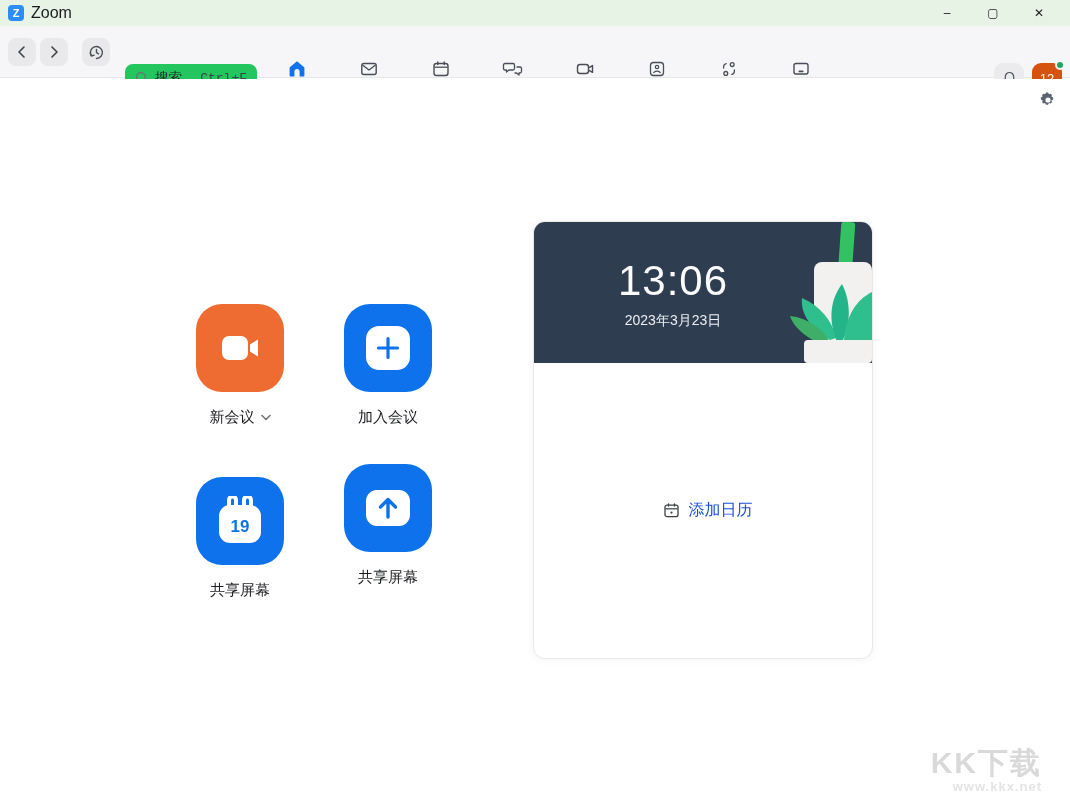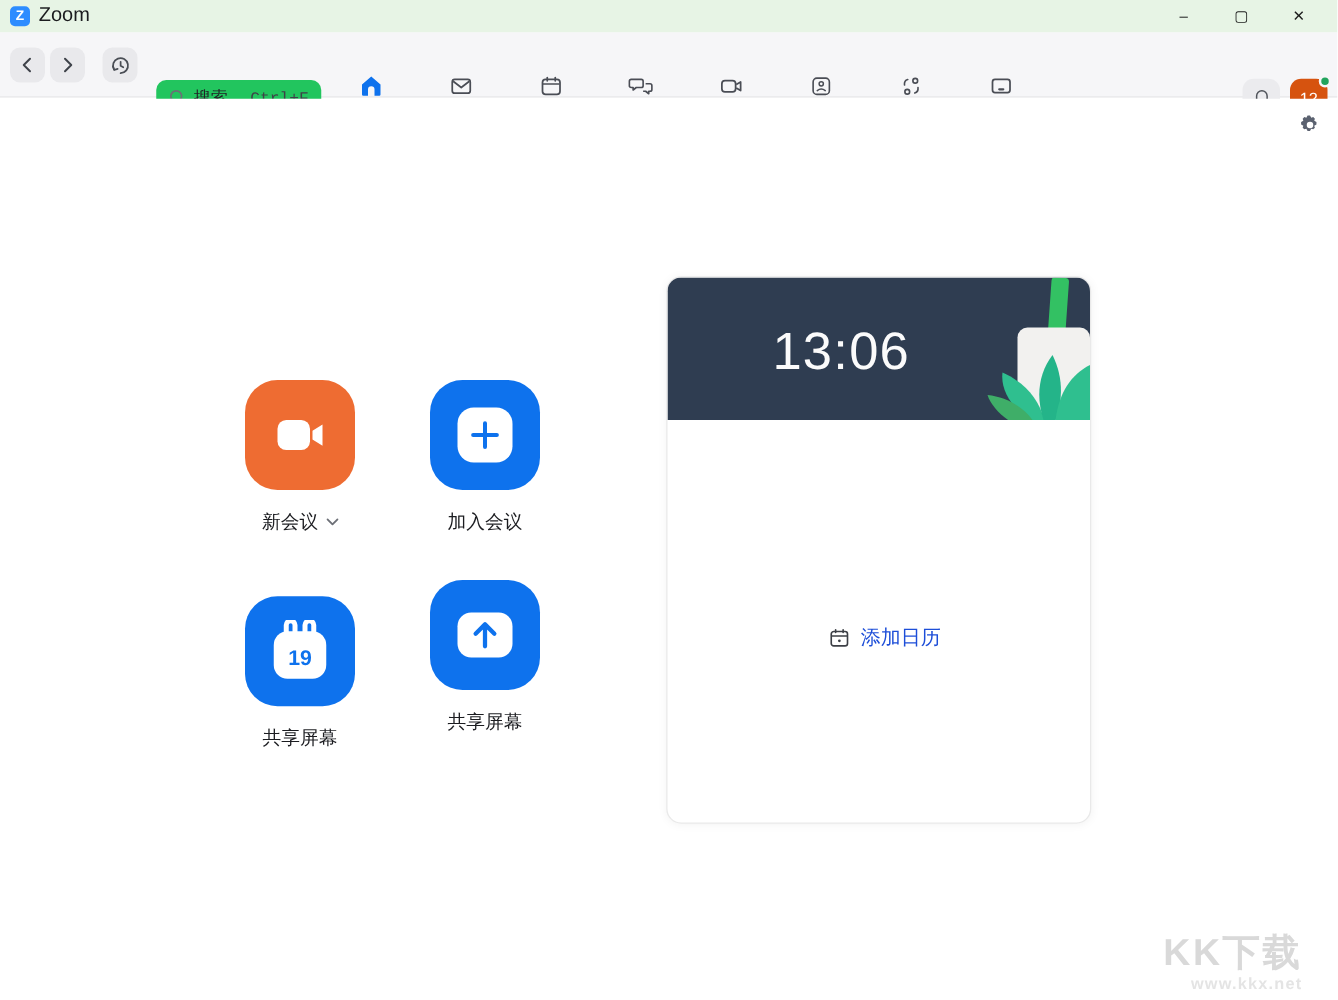--- a/index.html
+++ b/index.html
@@ -41,21 +41,21 @@
   .action .tile { width:88px; height:88px; border-radius:26px; display:flex; align-items:center; justify-content:center; cursor:pointer; }
   .action .a-label { margin-top:16px; font-size:15px; color:#1b1c20; display:flex; align-items:center; }
   .a0 { left:-4px;  top:0; }
   .a1 { left:144px; top:0; }
   .a2 { left:-4px;  top:173px; }
   .a3 { left:144px; top:160px; }
   .chev-down { margin-left:6px; cursor:pointer; display:flex; }
 
   
   .card { position:absolute; left:533px; top:142px; width:340px; height:438px; border:1px solid #e9e9e9; border-radius:12px; background:#fff; box-shadow:0 1px 8px rgba(0,0,0,.05); overflow:hidden; }
-  .card-header { position:relative; width:100%; height:114px; background:#2f3d51; overflow:hidden; }
+  .card-header { position:relative; width:100%; height:141px; background:#2f3d51; overflow:hidden; }
   .clock { position:absolute; left:0; right:60px; top:38px; text-align:center; color:#fbfbfb; }
   .clock .time { font-size:42px; font-weight:300; letter-spacing:1px; line-height:1; }
   .clock .date { font-size:14px; margin-top:10px; color:#eceff3; }
   .plant { position:absolute; right:0; top:0; }
   .add-cal { position:absolute; left:0; width:100%; top:278px; display:flex; align-items:center; justify-content:center; cursor:pointer; }
   .add-cal span { font-size:16px; color:#1d4ed8; margin-left:9px; }
 
   
   .watermark { position:absolute; right:28px; bottom:6px; text-align:right; pointer-events:none; }
   .wm1 { font-size:30px; font-weight:bold; color:#d9d9d9; letter-spacing:2px; line-height:1.1; }
@@ -290,20 +290,21 @@
         <rect x="98" y="0" width="14" height="48" rx="3" fill="#33c163" transform="rotate(4 105 20)"></rect>
         <rect x="72" y="40" width="58" height="101" rx="8" fill="#f2f1ef"></rect>
         <path d="M88 118 C70 108 58 92 60 76 C78 84 90 98 94 116 Z" fill="#2fbf8f"></path>
         <path d="M95 120 C86 98 88 78 100 62 C110 82 108 104 100 120 Z" fill="#24b489"></path>
         <path d="M102 118 C104 94 114 78 130 70 L130 118 Z" fill="#2fbf8f"></path>
         <path d="M82 122 C66 118 52 106 48 94 C66 96 80 106 88 120 Z" fill="#3fae68"></path>
         <rect x="62" y="118" width="68" height="23" rx="4" fill="#f2f1ef"></rect>
       </svg>
       <div class="clock">
         <div class="time">13:06</div>
+        <div class="date">2023年3月23日</div>
       </div>
     </div>
     <div class="add-cal">
       <span>
         <svg width="17" height="17" viewBox="0 0 17 17">
             <rect x="2" y="3.2" width="13" height="11.5" rx="2" fill="none" stroke="#3c3f45" stroke-width="1.3"></rect>
             <path d="M2.4 6.8 H14.6" stroke="#3c3f45" stroke-width="1.2"></path>
             <path d="M5.5 1.8 V4 M11.5 1.8 V4" stroke="#3c3f45" stroke-width="1.3" stroke-linecap="round"></path>
             <circle cx="8.5" cy="10.6" r="1.1" fill="#3c3f45"></circle>
           </svg>

